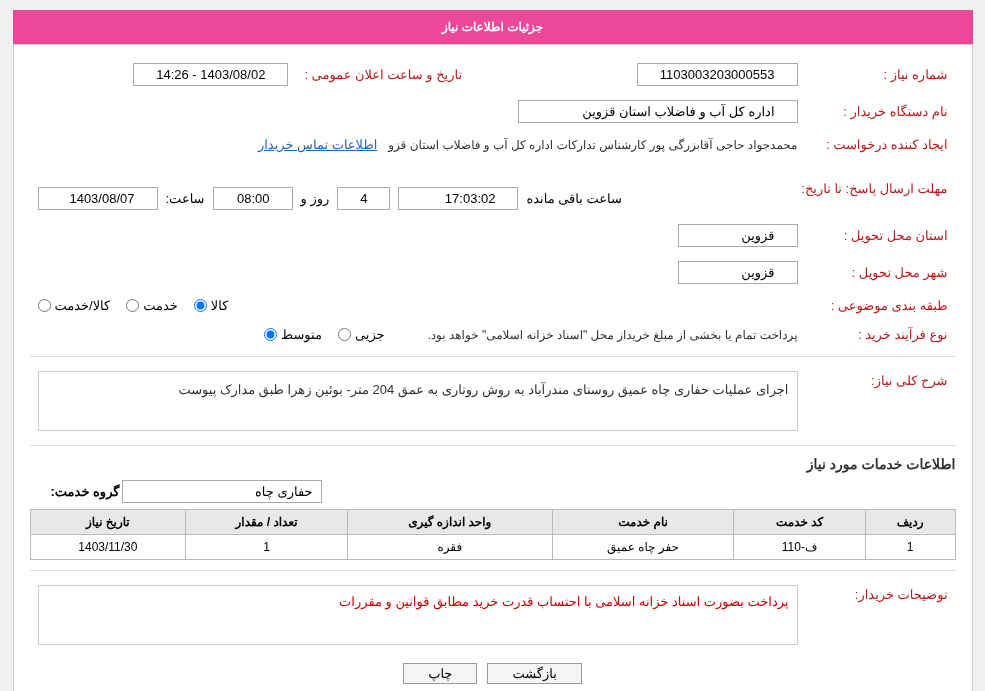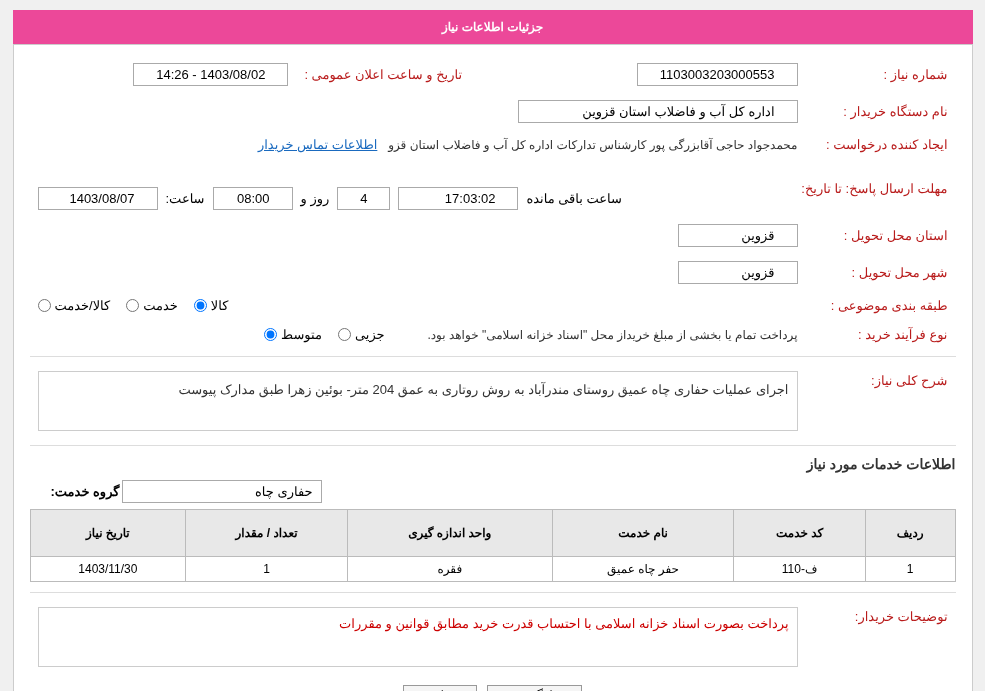--- a/index.html
+++ b/index.html
@@ -117,21 +117,21 @@
     }
     .data-table {
       width: 100%;
       border-collapse: collapse;
       margin-top: 6px;
       font-size: 12px;
     }
     .data-table th {
       background: #e8e8e8;
       border: 1px solid #bbb;
-      padding: 16px 8px;
+      padding: 5px 8px;
       text-align: center;
       font-weight: bold;
     }
     .data-table td {
       border: 1px solid #bbb;
       padding: 5px 8px;
       text-align: center;
     }
     .data-table tr:nth-child(even) td {
       background: #f9f9f9;

